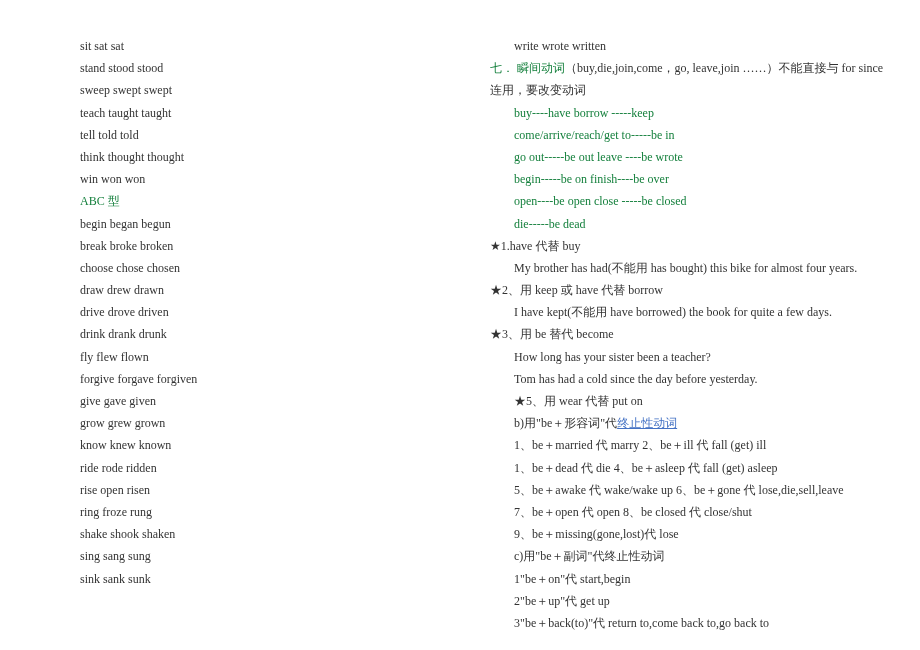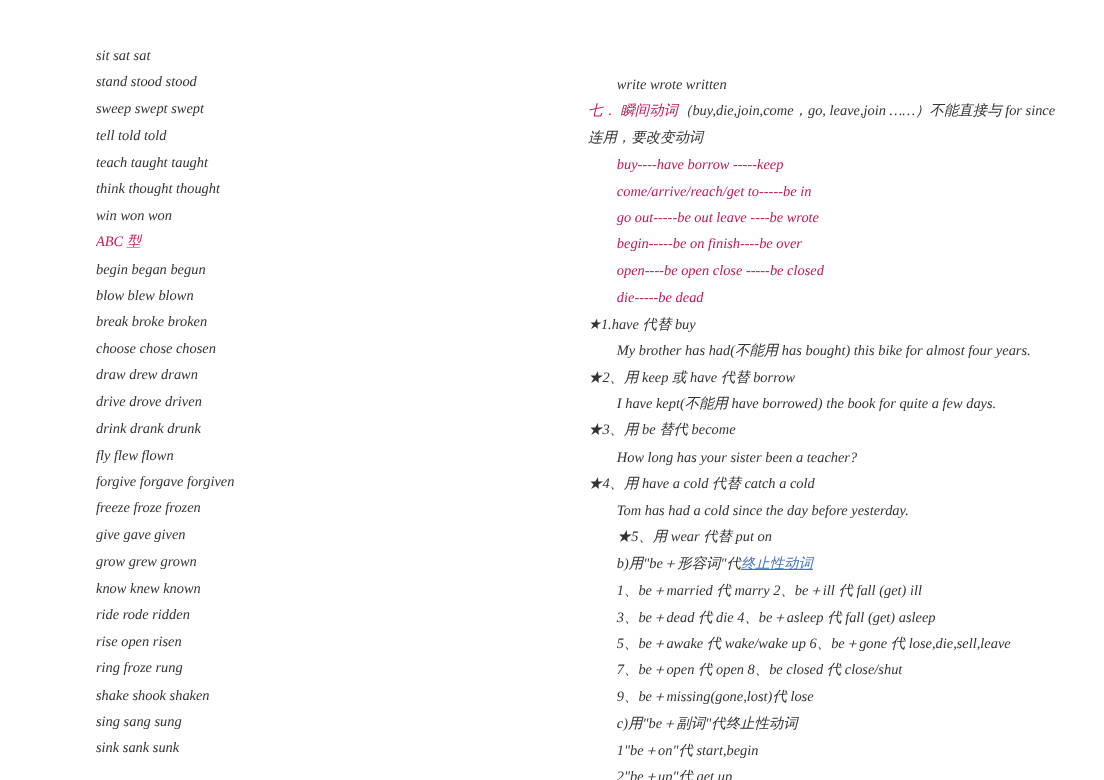--- a/index.html
+++ b/index.html
@@ -19,57 +19,54 @@
   }
   .column {
     width: 460px;
     padding: 35px 40px 35px 80px;
     box-sizing: border-box;
     line-height: 1.85;
     color: #333;
   }
   .column.right {
     padding: 35px 30px 35px 30px;
-    margin-top: 24px;
   }
   .blue {
-    color: #be185d;
+    color: #15803d;
   }
   .link {
     color: #4472c4;
     text-decoration: underline;
     text-align: right;
   }
   .indent1 { padding-left: 24px; }
-  .line { white-space: nowrap; overflow: hidden; font-style: italic; }
+  .line { white-space: nowrap; overflow: hidden; }
 </style>
 </head>
 <body>
 
 <div class="page-container">
 
   <div class="column">
     <div class="line">sit  sat  sat</div>
     <div class="line">stand  stood  stood</div>
     <div class="line">sweep  swept  swept</div>
+    <div class="line">teach  taught  taught</div>
     <div class="line">tell  told  told</div>
-    <div class="line">teach  taught  taught</div>
     <div class="line">think  thought  thought</div>
     <div class="line">win  won  won</div>
     <div class="line blue">ABC 型</div>
     <div class="line">begin  began  begun</div>
-    <div class="line">blow  blew  blown</div>
     <div class="line">break  broke  broken</div>
     <div class="line">choose  chose  chosen</div>
     <div class="line">draw  drew  drawn</div>
     <div class="line">drive  drove  driven</div>
     <div class="line">drink  drank  drunk</div>
     <div class="line">fly  flew  flown</div>
     <div class="line">forgive  forgave  forgiven</div>
-    <div class="line">freeze  froze  frozen</div>
     <div class="line">give  gave  given</div>
     <div class="line">grow  grew  grown</div>
     <div class="line">know  knew  known</div>
     <div class="line">ride  rode  ridden</div>
     <div class="line">rise  open  risen</div>
     <div class="line">ring  froze  rung</div>
     <div class="line">shake  shook  shaken</div>
     <div class="line">sing  sang  sung</div>
     <div class="line">sink  sank  sunk</div>
 
@@ -86,28 +83,27 @@
     <div class="line blue indent1">go  out-----be  out     leave  ----be  wrote</div>
     <div class="line blue indent1">begin-----be  on          finish----be  over</div>
     <div class="line blue indent1">open----be  open      close  -----be  closed</div>
     <div class="line blue indent1">die-----be  dead</div>
     <div class="line">★1.have 代替 buy</div>
     <div class="line indent1">My  brother  has  had(不能用 has  bought)  this  bike  for  almost  four  years.</div>
     <div class="line">★2、用 keep 或 have 代替 borrow</div>
     <div class="line indent1">I  have  kept(不能用 have  borrowed)  the  book  for  quite  a  few  days.</div>
     <div class="line">★3、用 be 替代 become</div>
     <div class="line indent1">How  long  has  your  sister  been  a  teacher?</div>
-    <div class="line">★4、用 have  a  cold 代替 catch  a  cold</div>
     <div class="line indent1">Tom  has  had  a  cold  since  the  day  before  yesterday.</div>
     <div class="line indent1">★5、用 wear 代替 put  on</div>
     <div class="line indent1">
       <span>b)用"be＋形容词"代</span><span class="link">终止性动词</span>
     </div>
     <div class="line indent1">1、be＋married 代 marry  2、be＋ill 代 fall  (get)  ill</div>
-    <div class="line indent1">3、be＋dead 代 die  4、be＋asleep 代 fall  (get)  asleep</div>
+    <div class="line indent1">1、be＋dead 代 die  4、be＋asleep 代 fall  (get)  asleep</div>
     <div class="line indent1">5、be＋awake 代 wake/wake  up  6、be＋gone 代 lose,die,sell,leave</div>
     <div class="line indent1">7、be＋open 代 open  8、be  closed 代 close/shut</div>
     <div class="line indent1">9、be＋missing(gone,lost)代 lose</div>
     <div class="line indent1">c)用"be＋副词"代终止性动词</div>
     <div class="line indent1">1"be＋on"代 start,begin</div>
     <div class="line indent1">2"be＋up"代 get  up</div>
     <div class="line indent1">3"be＋back(to)"代 return  to,come  back  to,go  back  to</div>
 
   </div>
 

